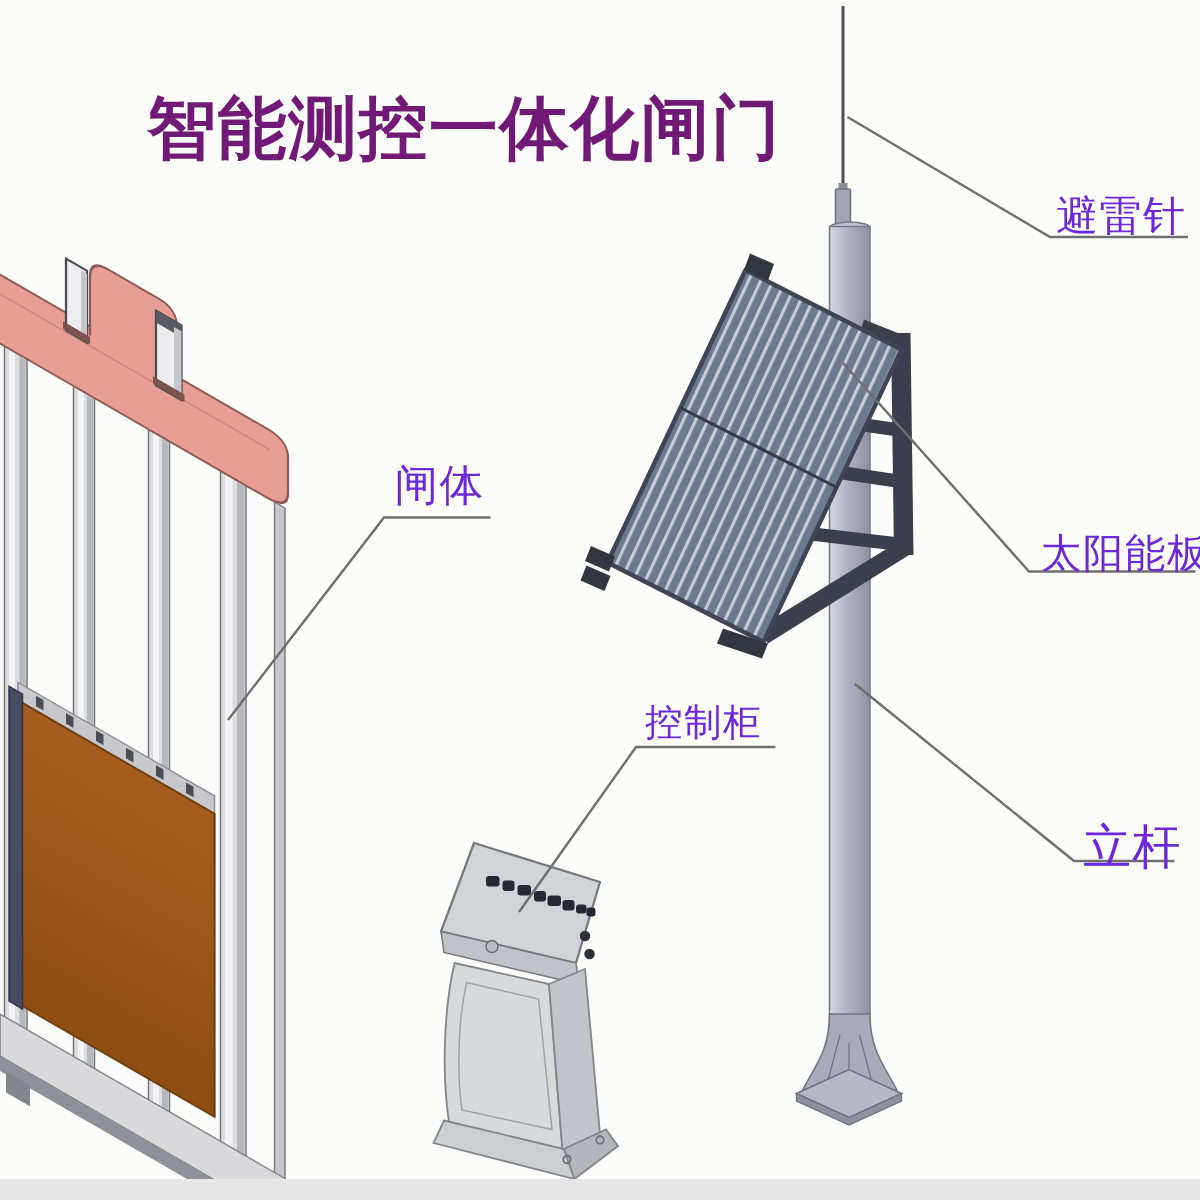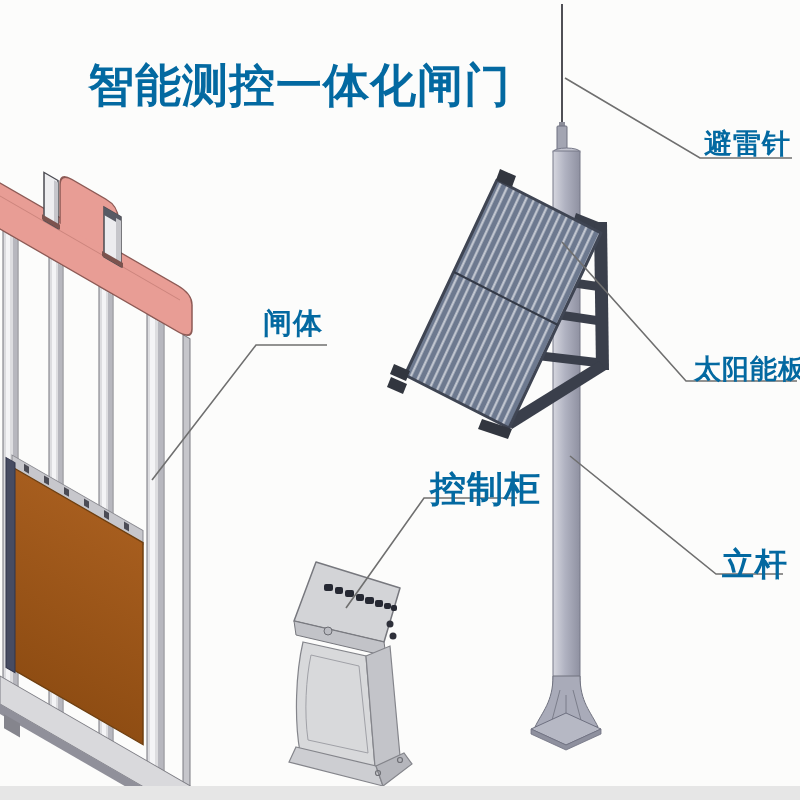--- a/index.html
+++ b/index.html
@@ -3,32 +3,32 @@
 <meta charset="utf-8">
 <style>
   html,body{margin:0;padding:0;background:#ffffff;}
   #canvas{
     position:relative;width:800px;height:800px;overflow:hidden;
     background:#fcfcfb;
     font-family:"Liberation Sans","DejaVu Sans",sans-serif;
   }
   #illustration{position:absolute;left:0;top:0;}
   .page-title{
-    position:absolute;left:88px;top:55px;
+    position:absolute;left:98px;top:55px;
     font-size:46px;font-weight:700;letter-spacing:1px;
-    color:#0369a1;white-space:nowrap;
+    color:#701a75;white-space:nowrap;
   }
   .part-label{
-    position:absolute;color:#0369a1;white-space:nowrap;
-    font-weight:700;letter-spacing:1px;
+    position:absolute;color:#6d28d9;white-space:nowrap;
+    font-weight:400;letter-spacing:1px;
   }
   .lbl-lightning{left:704px;top:125px;font-size:28px;}
   .lbl-solar{left:694px;top:351px;font-size:27px;}
   .lbl-gate{left:263px;top:304px;font-size:29px;}
-  .lbl-cabinet{left:430px;top:465px;font-size:36px;text-align:right;}
+  .lbl-cabinet{left:430px;top:465px;font-size:25px;text-align:right;}
   .lbl-pole{left:722px;top:543px;font-size:32px;}
   .bottom-strip{
     position:absolute;left:0;top:786px;width:800px;height:14px;
     background:#e6e6e6;
   }
 </style>
 </head>
 <body>
 
 <div id="canvas">

